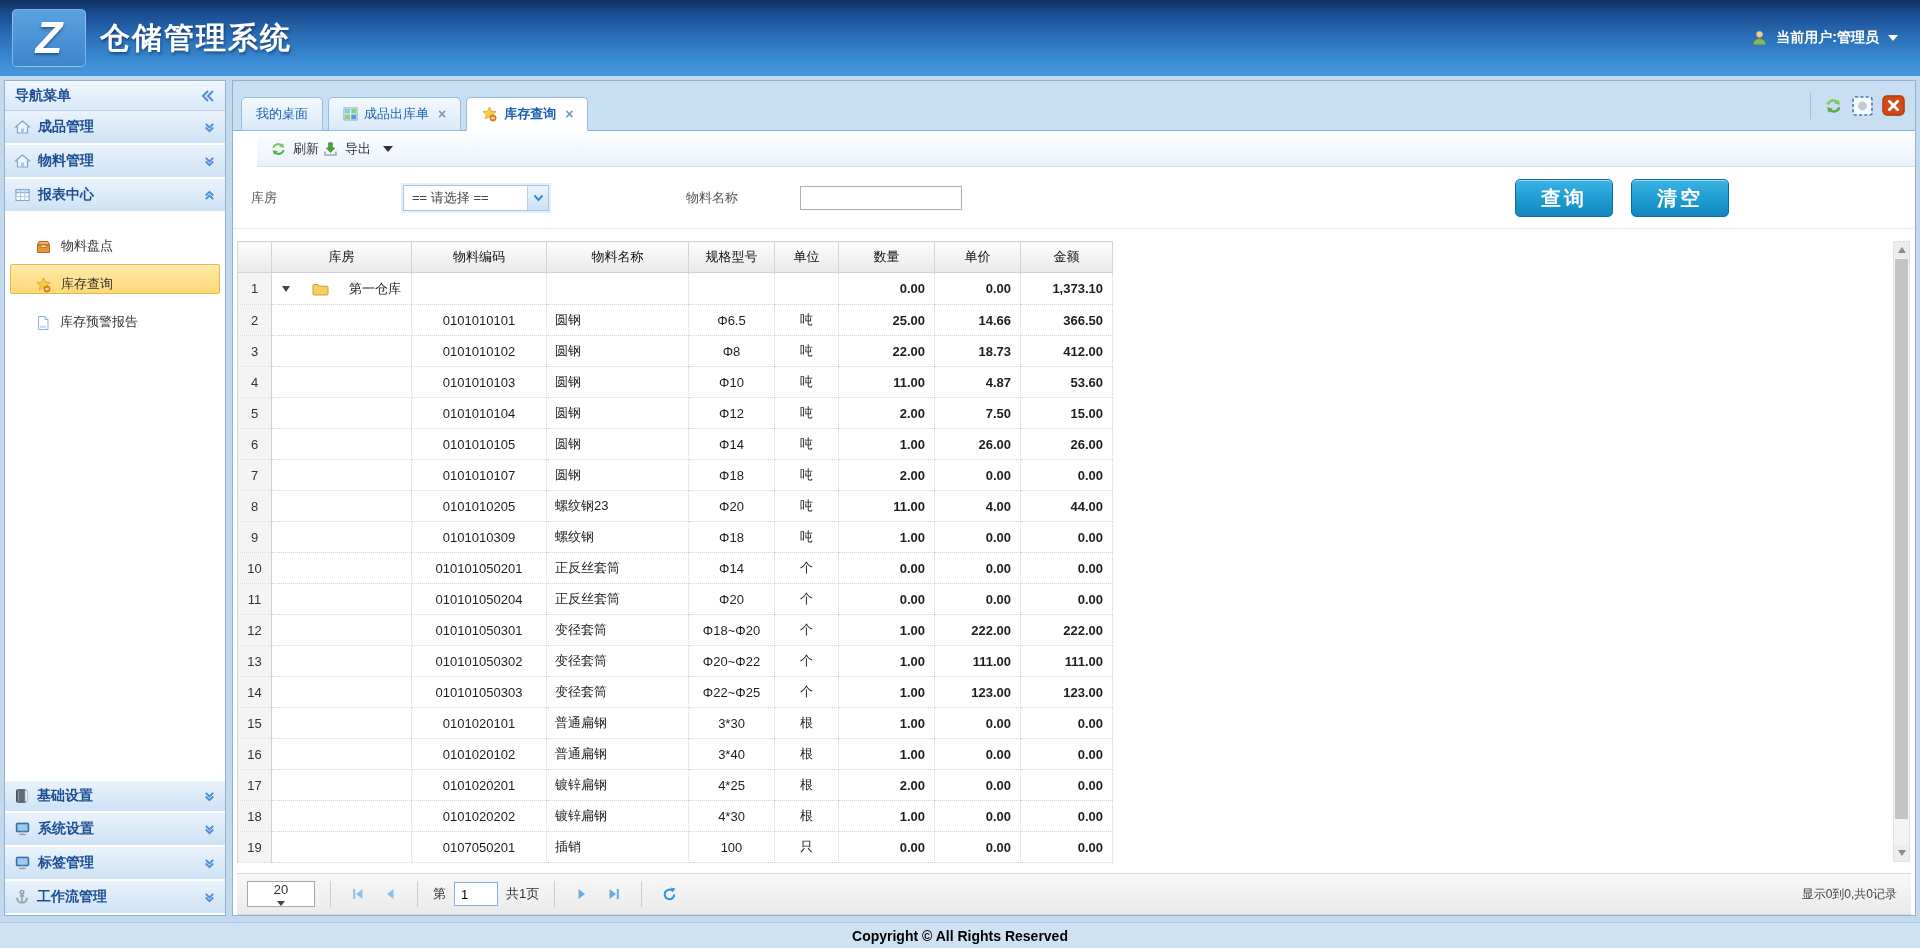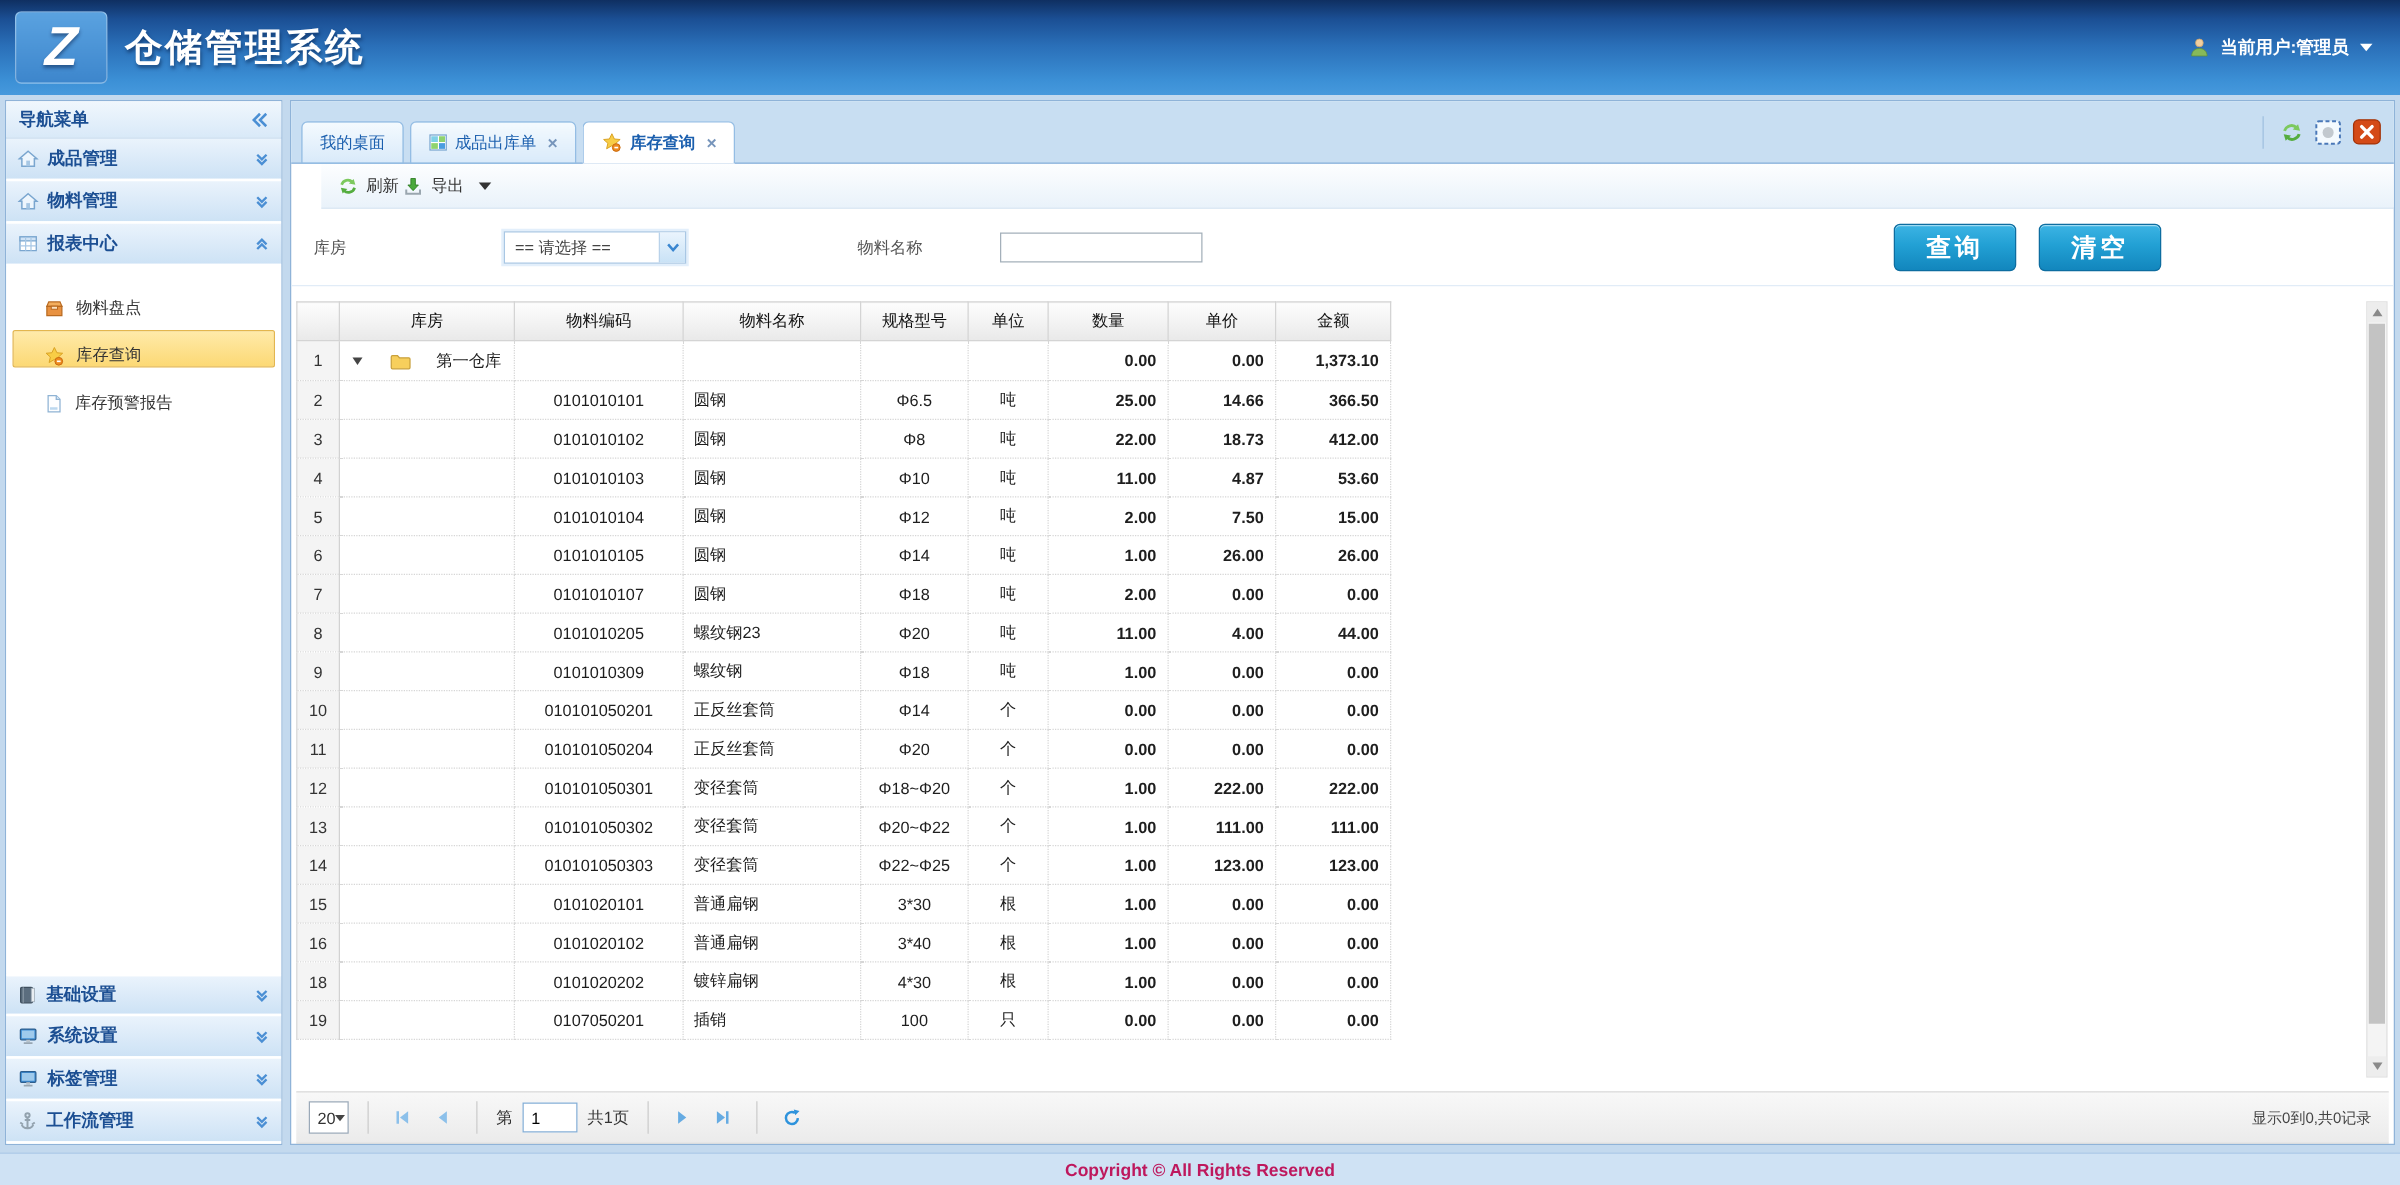--- a/index.html
+++ b/index.html
@@ -99,31 +99,31 @@
   .vs-arrow { height:16px; display:flex; align-items:center; justify-content:center; background:#ededed; cursor:pointer; }
   .vs-tri-up { width:0; height:0; border-left:4px solid transparent; border-right:4px solid transparent; border-bottom:6px solid #8a8a8a; }
   .vs-tri-down { width:0; height:0; border-left:4px solid transparent; border-right:4px solid transparent; border-top:6px solid #8a8a8a; }
   .vs-thumb { position:absolute; top:17px; left:1px; width:13px; height:560px; background:#c3c3c3; cursor:pointer; }
   .vs-arrow.bottom { position:absolute; bottom:0; left:0; right:0; }
 
   
   .pager { height:42px; flex:none; margin:4px 4px 0 4px; display:flex; align-items:center; gap:8px; padding:0 10px;
     background:linear-gradient(180deg,#f8f8f8,#ebebeb); border-top:1px solid #d8d8d8; border-bottom:1px solid #d8d8d8;
     color:#333; font-size:13px; }
-  .page-size { width:32px; height:26px; border:1px solid #9ba9b8; background:#fff; display:flex; align-items:center;
-    justify-content:space-between; padding:0 6px; cursor:pointer; }
+  .page-size { width:68px; height:26px; border:1px solid #9ba9b8; background:#fff; display:flex; align-items:center;
+    justify-content:space-between; padding:0 6px; cursor:pointer;flex-direction:column; }
   .ps-caret { width:0; height:0; border-left:4px solid transparent; border-right:4px solid transparent; border-top:5px solid #444; }
   .pg-sep { width:1px; height:26px; background:#ccc; margin:0 7px; }
   .pg-btn { width:24px; height:24px; display:flex; align-items:center; justify-content:center; cursor:pointer; }
   .page-input { width:44px; height:24px; border:1px solid #84aed6; padding:0 6px; font-size:13px; outline:none; }
   .record-info { margin-left:auto; color:#444; font-size:12px; padding-right:4px; }
 
   
   .footer { height:26px; flex:none; background:#cfe2f4; border-top:1px solid #aac8e6;
-    display:flex; align-items:center; justify-content:center; color:#be185d; font-weight:bold; font-size:14px; }
+    display:flex; align-items:center; justify-content:center; color:#000000; font-weight:bold; font-size:14px; }
 </style>
 </head>
 <body>
 
 <div class="page">
 
   <header class="topbar">
     <div class="logo-box">
       <span class="logo-z">Z</span>
     </div>
@@ -602,20 +602,31 @@
                 <td class="c-wh"></td>
                 <td class="c-code">0101020102</td>
                 <td class="c-name">普通扁钢</td>
                 <td class="c-spec">3*40</td>
                 <td class="c-unit">根</td>
                 <td class="c-r">1.00</td>
                 <td class="c-r">0.00</td>
                 <td class="c-r">0.00</td>
               </tr>
               <tr>
+                <td>17</td>
+                <td class="c-wh"></td>
+                <td class="c-code">0101020201</td>
+                <td class="c-name">镀锌扁钢</td>
+                <td class="c-spec">4*25</td>
+                <td class="c-unit">根</td>
+                <td class="c-r">2.00</td>
+                <td class="c-r">0.00</td>
+                <td class="c-r">0.00</td>
+              </tr>
+              <tr>
                 <td>18</td>
                 <td class="c-wh"></td>
                 <td class="c-code">0101020202</td>
                 <td class="c-name">镀锌扁钢</td>
                 <td class="c-spec">4*30</td>
                 <td class="c-unit">根</td>
                 <td class="c-r">1.00</td>
                 <td class="c-r">0.00</td>
                 <td class="c-r">0.00</td>
               </tr>

